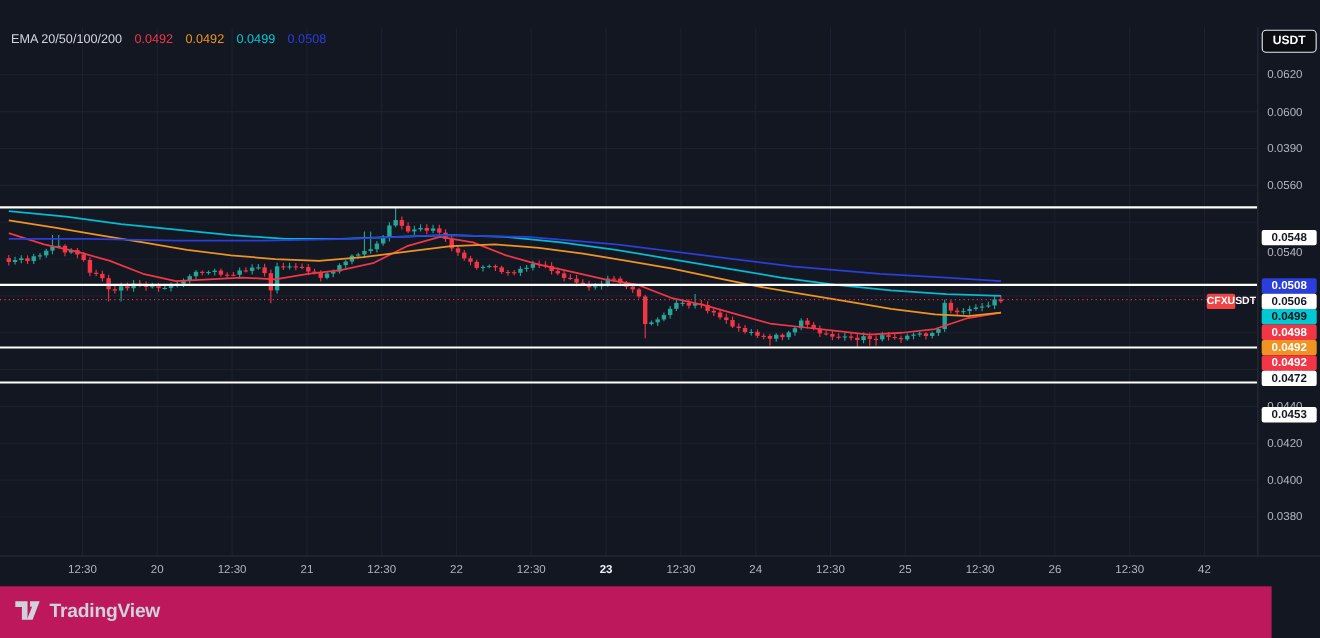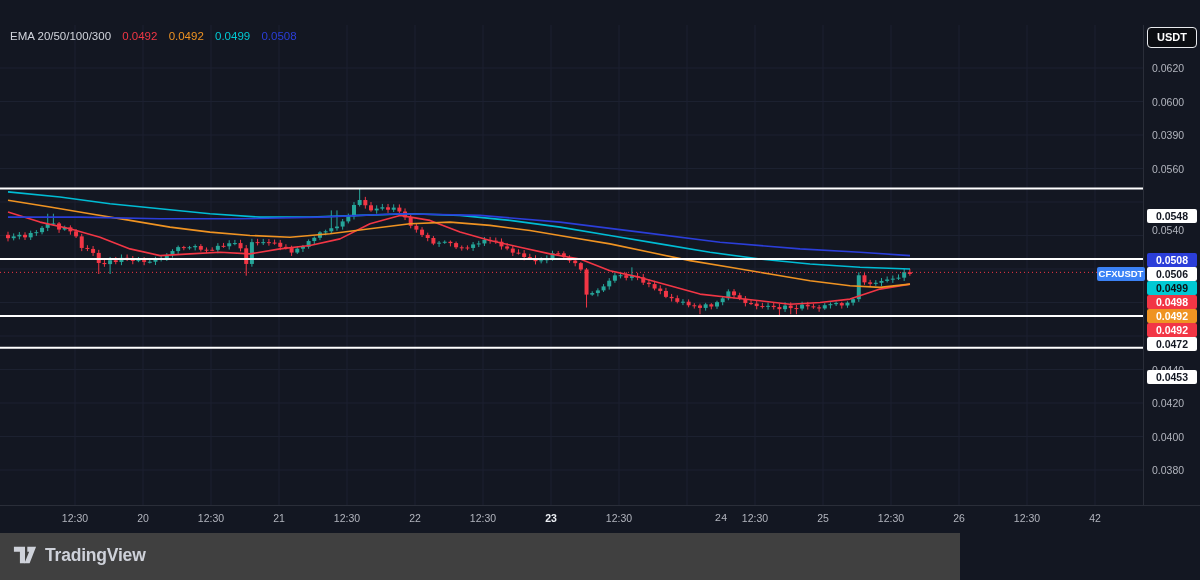--- a/index.html
+++ b/index.html
@@ -25,24 +25,24 @@
   .v-axis-border{position:absolute;left:1143px;top:25px;width:1px;height:480px;background:#2a2e39;}
   .h-axis-border{position:absolute;left:0;top:505px;width:1200px;height:1px;background:#2a2e39;}
   .price-axis{position:absolute;left:1144px;top:25px;width:56px;height:480px;z-index:4;}
   .price-tick{position:absolute;left:8px;width:46px;color:#b2b5be;font-size:10.5px;}
   .price-box{position:absolute;left:3px;width:50px;height:14px;border-radius:2px;font-size:10.5px;
     font-weight:600;text-align:center;line-height:14px;z-index:5;margin-top:28px;}
   .time-axis{position:absolute;left:0;top:506px;width:1143px;height:27px;z-index:4;}
   .time-label{position:absolute;transform:translateX(-50%);color:#b2b5be;font-size:10.5px;top:6px;}
   .time-label.bold{color:#eceff4;font-weight:700;}
   
-  .sym-tag{position:absolute;top:267px;left:1097px;width:48px;height:14px;background:#3b82f6;
+  .sym-tag{position:absolute;top:267px;left:1097px;width:26px;height:14px;background:#ef4444;
     color:#fff;font-size:9.5px;font-weight:700;text-align:center;line-height:14px;border-radius:2px;z-index:6;}
   
-  .bottom-bar{position:absolute;left:0;top:533px;width:960px;height:47px;background:#404040;text-align:center;}
+  .bottom-bar{position:absolute;left:0;top:533px;width:1156px;height:47px;background:#be185d;text-align:center;}
   .tv-logo{position:absolute;left:12px;top:10px;display:flex;align-items:center;gap:7px;}
   .tv-logo-text{color:#cfd2da;font-size:17.5px;font-weight:800;letter-spacing:-0.2px;}
 </style>
 </head>
 <body>
 
 <div id="app">
 
 
   <svg id="chart-svg" width="1200" height="580">
@@ -414,21 +414,21 @@
           <line x1="0" x2="1143" y1="258.95000000000005" y2="258.95000000000005" stroke="#ffffff" stroke-width="2"></line>
           <line x1="0" x2="1143" y1="315.9" y2="315.9" stroke="#ffffff" stroke-width="2"></line>
           <line x1="0" x2="1143" y1="347.72499999999997" y2="347.72499999999997" stroke="#ffffff" stroke-width="2"></line>
         </g>
         <line x1="0" x2="1143" y1="272.35" y2="272.35" stroke="#f23645" stroke-width="1" stroke-dasharray="1 3"></line>
       </g>
     </svg>
 
   <div class="legend">
     <div class="legend-row legend-row2">
-      <span>EMA 20/50/100/300</span>
+      <span>EMA 20/50/100/200</span>
       <span class="ema-v" style="color: rgb(242, 54, 69);">0.0492</span>
       <span class="ema-v" style="color: rgb(239, 147, 34);">0.0492</span>
       <span class="ema-v" style="color: rgb(0, 201, 212);">0.0499</span>
       <span class="ema-v" style="color: rgb(43, 62, 217);">0.0508</span>
     </div>
   </div>
 
   <div class="usdt-btn">USDT</div>
 
   <div class="v-axis-border"></div>
@@ -458,21 +458,21 @@
   <div class="time-axis" id="time-axis">
       <div class="time-label" style="left: 75px;">12:30</div>
       <div class="time-label" style="left: 143px;">20</div>
       <div class="time-label" style="left: 211px;">12:30</div>
       <div class="time-label" style="left: 279px;">21</div>
       <div class="time-label" style="left: 347px;">12:30</div>
       <div class="time-label" style="left: 415px;">22</div>
       <div class="time-label" style="left: 483px;">12:30</div>
       <div class="time-label bold" style="left: 551px;">23</div>
       <div class="time-label" style="left: 619px;">12:30</div>
-      <div class="time-label" style="left: 721px; font-family: Liberation Mono, monospace;">24</div>
+      <div class="time-label" style="left: 687px;">24</div>
       <div class="time-label" style="left: 755px;">12:30</div>
       <div class="time-label" style="left: 823px;">25</div>
       <div class="time-label" style="left: 891px;">12:30</div>
       <div class="time-label" style="left: 959px;">26</div>
       <div class="time-label" style="left: 1027px;">12:30</div>
       <div class="time-label" style="left: 1095px;">42</div>
     </div>
 
   <div class="sym-tag">CFXUSDT</div>
 

